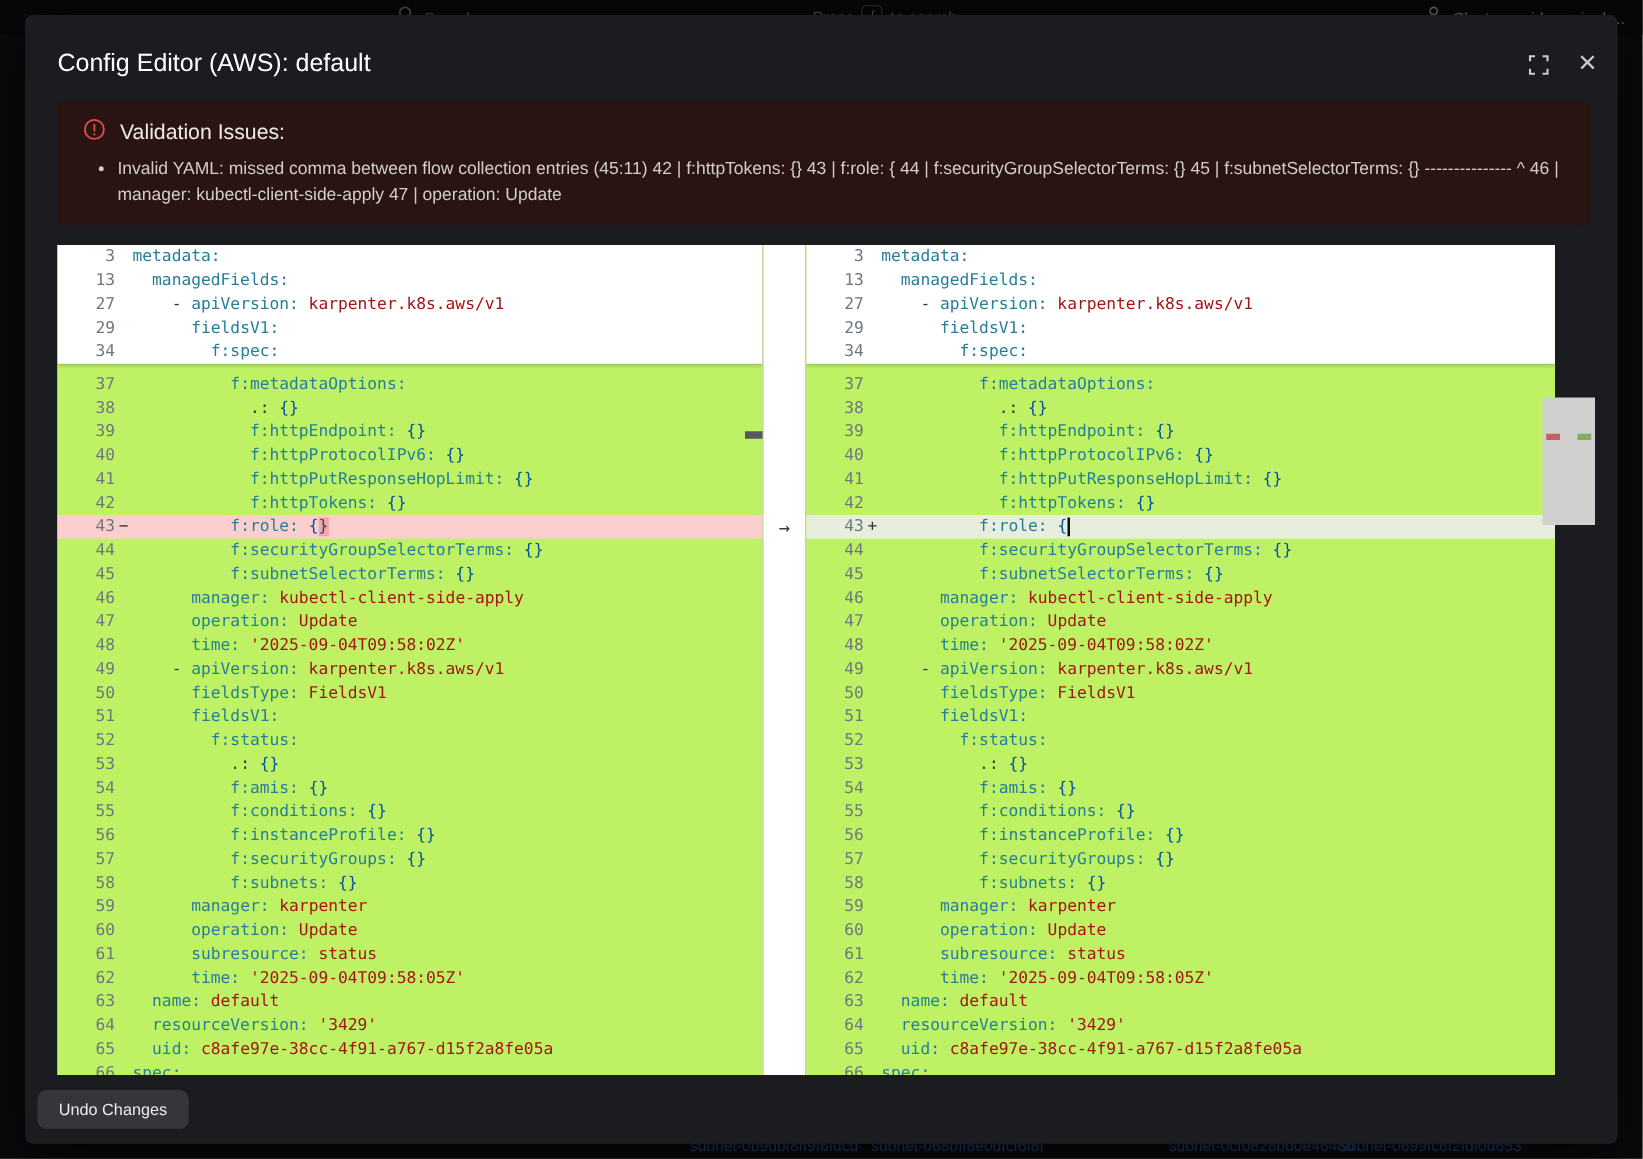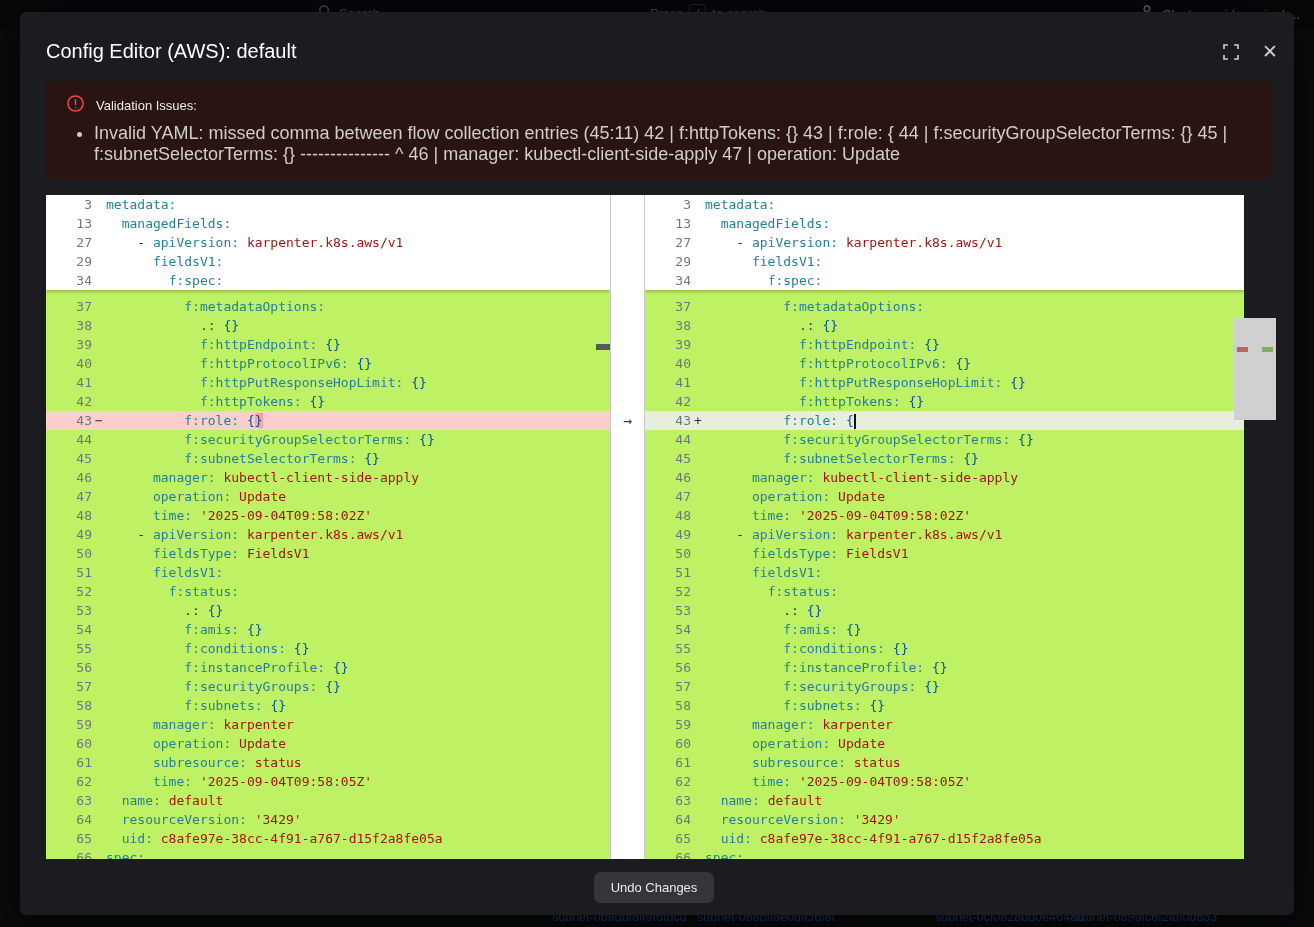--- a/index.html
+++ b/index.html
@@ -29,22 +29,22 @@
   }
   .modal-header{display:flex;align-items:center;justify-content:space-between;padding:28px 14px 18px 26px;}
   .modal-title{color:#ffffff;font-size:20px;font-weight:500;}
   .header-actions{display:flex;gap:18px;align-items:center;}
   .icon-btn{background:none;border:none;padding:2px;cursor:pointer;color:#c9cbce;line-height:0;}
   .icon-btn svg{display:block;}
   .close-glyph{font-size:19px;color:#c9cbce;line-height:18px;}
   
   .banner{margin:0 22px 16px 26px;background:#2a1412;border-radius:6px;padding:13px 20px 14px 20px;}
   .banner-head{display:flex;align-items:center;gap:11px;}
-  .banner-title{color:#edebe9;font-size:13px;}
-  .banner ul{margin:6px 0 0 12px;padding-left:16px;color:#d0cdcb;font-size:18px;line-height:21px;}
+  .banner-title{color:#edebe9;font-size:17px;}
+  .banner ul{margin:6px 0 0 12px;padding-left:16px;color:#d0cdcb;font-size:14px;line-height:21px;}
   
   .editor{
     margin-left:26px;width:1198px;height:664px;background:#ffffff;
     display:flex;position:relative;
     font-family:"DejaVu Sans Mono",monospace;font-size:13px;
   }
   .pane{position:relative;overflow:hidden;background:#bef264;}
   .pane-left{width:564px;border-right:1px solid #c9c9c9;}
   .pane-right{flex:1;border-left:1px solid #c9c9c9;}
   .gutter-strip{width:33px;position:relative;background:#fff;}
@@ -65,21 +65,21 @@
   .arrow-btn{
     position:absolute;left:0;width:100%;height:19px;display:flex;align-items:center;justify-content:center;
     background:#fff;border:none;cursor:pointer;font-size:15px;color:#3c3c3c;padding:0;
     font-family:"DejaVu Sans Mono",monospace;
   }
   .left-ruler-mark{position:absolute;left:550px;top:149px;width:14px;height:6px;background:#55585c;z-index:3;}
   .overview{position:absolute;left:1214px;top:306px;width:42px;height:102px;background:#d0d0d0;z-index:12;}
   .ov-del{position:absolute;left:3px;top:29px;width:11px;height:5px;background:var(--c-ruler_del);}
   .ov-ins{position:absolute;right:3px;top:29px;width:11px;height:5px;background:var(--c-ruler_ins);}
   
-  .modal-footer{margin-top:auto;display:flex;align-items:center;justify-content:space-between;padding:12px 16px 12px 10px;flex-direction:column;}
+  .modal-footer{margin-top:auto;display:flex;align-items:flex-end;justify-content:space-between;padding:12px 16px 12px 10px;}
   .btn{font-size:13px;border:none;border-radius:7px;height:31px;padding:0 17px;cursor:pointer;font-family:"Liberation Sans",sans-serif;}
   .btn-undo{background:#35363a;color:#e9eaeb;}
   .btn-close{background:#404145;color:#eceded;}
   .btn-save{background:#2a2b2e;color:#737477;cursor:default;}
   .right-btns{display:flex;gap:10px;}
 </style>
 </head>
 <body>
 
 <div class="topbar">

